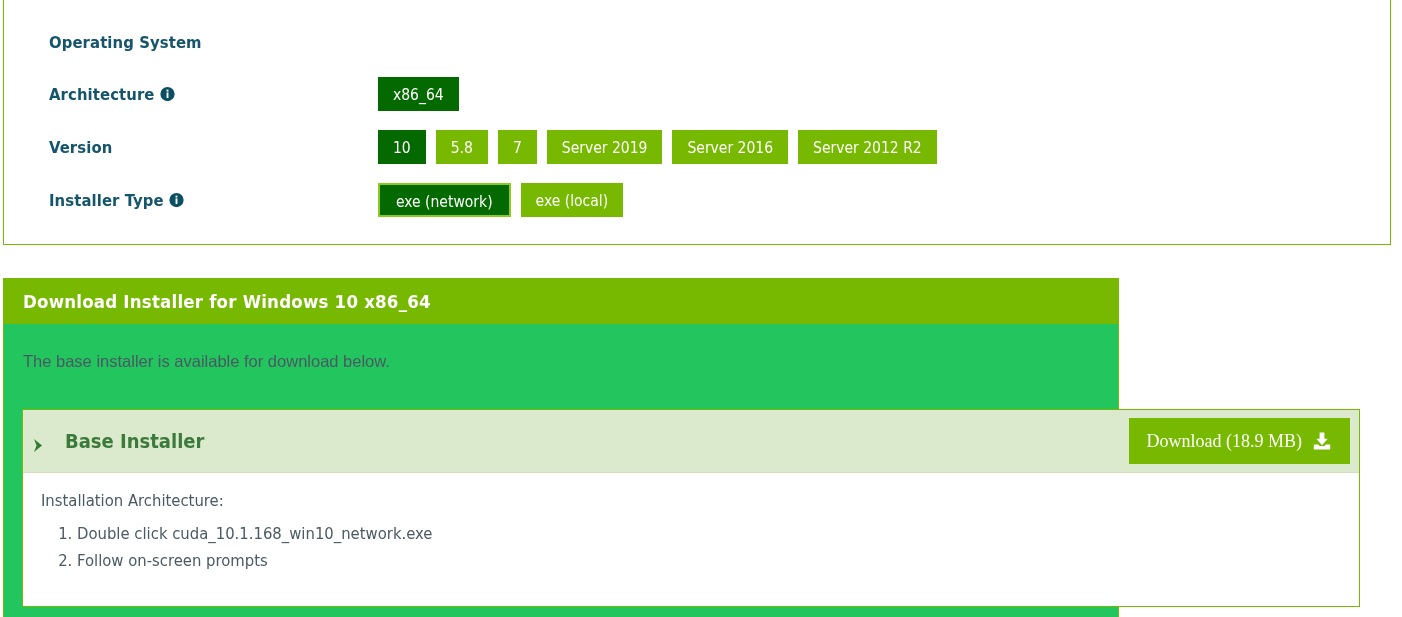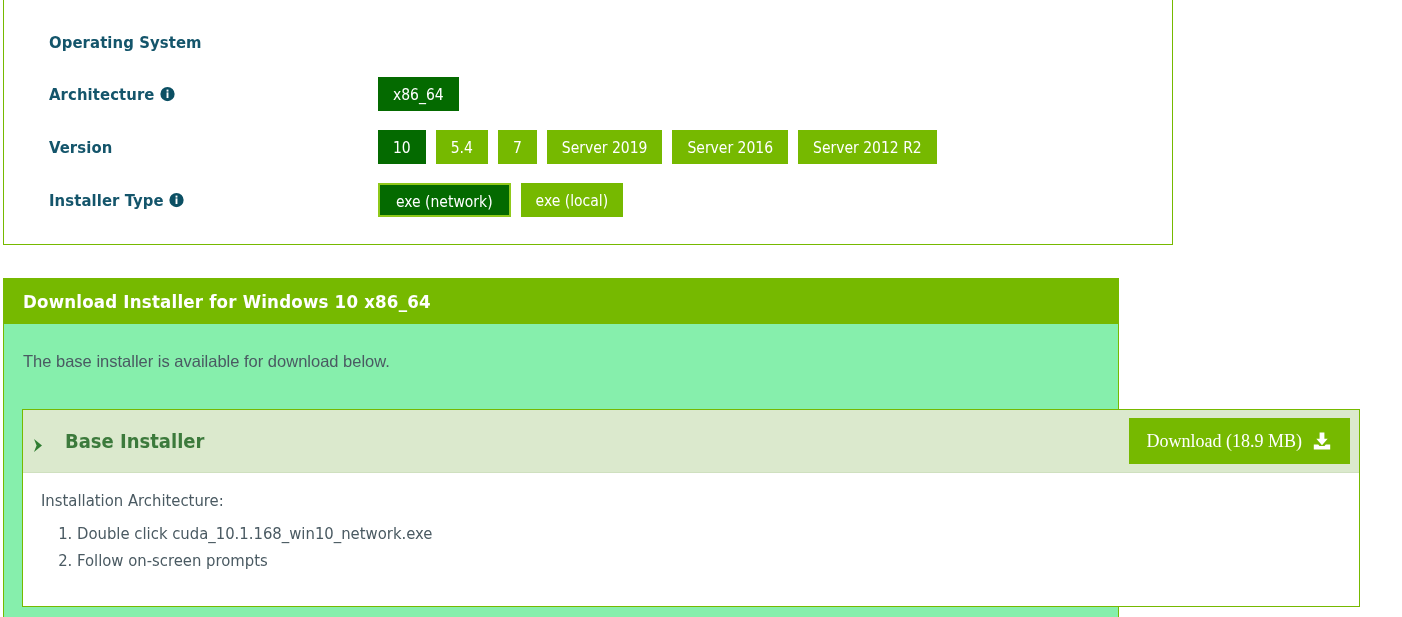--- a/index.html
+++ b/index.html
@@ -13,21 +13,21 @@
     font-family: "Liberation Sans", sans-serif;
     overflow: hidden;
     position: relative;
   }
 
   
   #selector-panel {
     position: absolute;
     left: 3px;
     top: -1px;
-    width: 1170px;
+    width: 1388px;
     height: 246px;
     border: 1px solid #76b900;
     border-top: none;
     box-sizing: border-box;
     background: #ffffff;
   }
   .sel-row {
     position: absolute;
     left: 0;
     width: 100%;
@@ -85,21 +85,21 @@
 
   
   #download-panel {
     position: absolute;
     left: 3px;
     top: 278px;
     width: 1116px;
     box-sizing: border-box;
     border: 1px solid #76b900;
     border-bottom: none;
-    background: #86efac;
+    background: #22c55e;
     height: 339px;
   }
   #download-header {
     background: #76b900;
     color: #ffffff;
     height: 45px;
     line-height: 45px;
     padding-left: 19px;
     font-size: 18.5px;
     font-weight: bold;
@@ -204,21 +204,21 @@
       <button class="opt-btn selected">x86_64</button>
     </div>
   </div>
 
   <div class="sel-row" style="top:122px;">
     <div class="sel-label">
       <span>Version</span>
     </div>
     <div class="opt-group">
       <button class="opt-btn selected">10</button>
-      <button class="opt-btn">5.4</button>
+      <button class="opt-btn">5.8</button>
       <button class="opt-btn">7</button>
       <button class="opt-btn">Server 2019</button>
       <button class="opt-btn">Server 2016</button>
       <button class="opt-btn">Server 2012 R2</button>
     </div>
   </div>
 
   <div class="sel-row" style="top:175px;">
     <div class="sel-label">
       <span>Installer Type</span><span class="info-icon"><svg viewBox="0 0 16 16" width="15" height="15">

